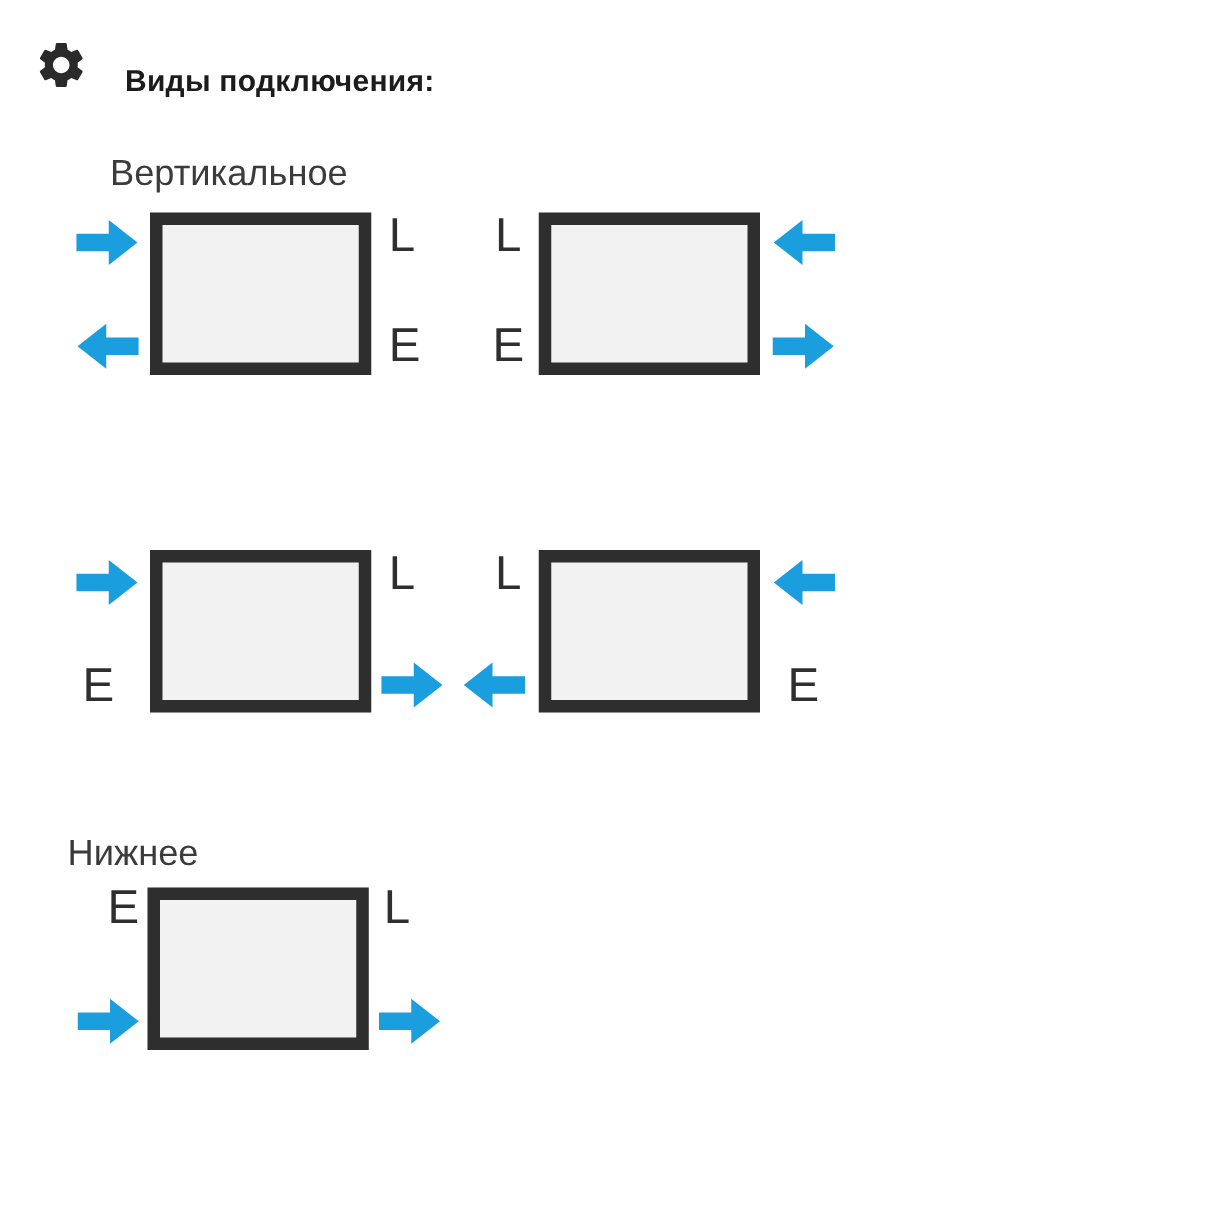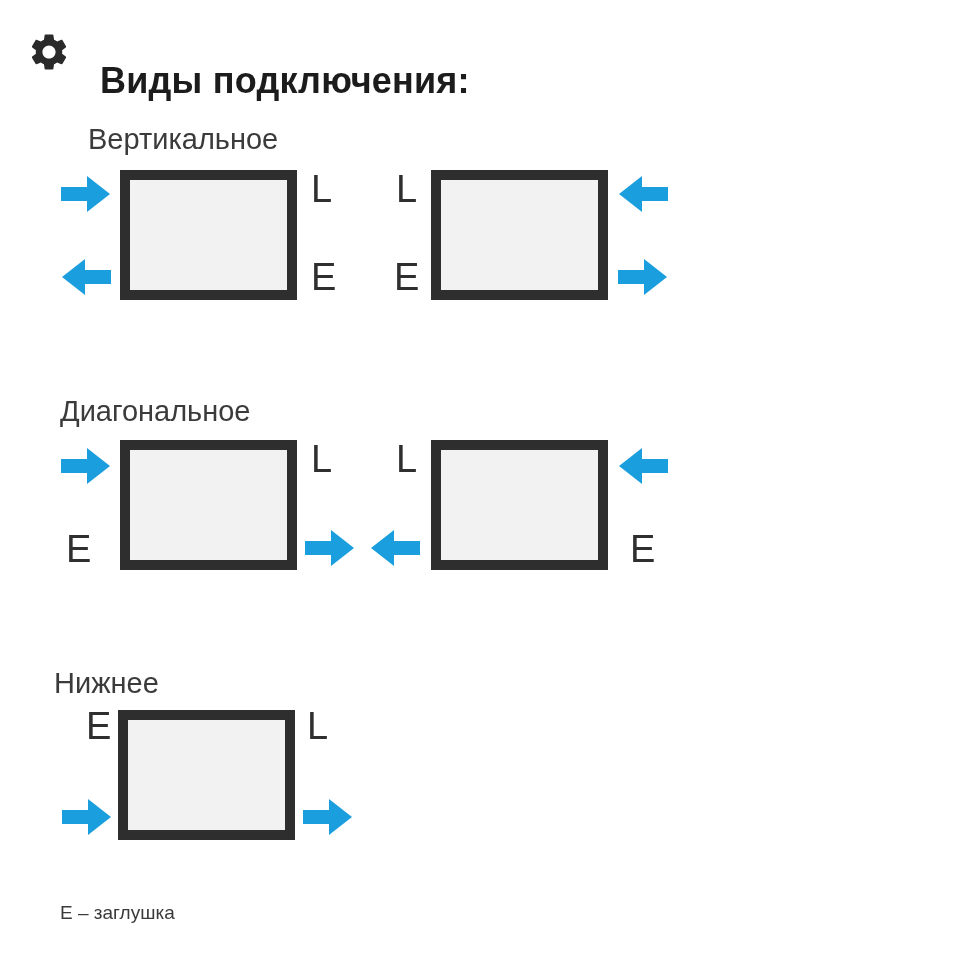--- a/index.html
+++ b/index.html
@@ -10,21 +10,21 @@
     background: #ffffff;
     font-family: "Liberation Sans", sans-serif;
     overflow: hidden;
   }
 
   
   .hdr-icon { position: absolute; left: 27px; top: 30px; width: 44px; height: 44px; }
   .hdr-icon svg { width: 100%; height: 100%; display: block; }
   .hdr-title {
     position: absolute; left: 100px; top: 36px;
-    font-size: 36px; font-weight: 700; color: #1c1c1c; letter-spacing: 0.2px;
+    font-size: 24px; font-weight: 700; color: #1c1c1c; letter-spacing: 0.2px;
     white-space: nowrap;
   }
 
   
   .sec-title { position: absolute; font-size: 29px; font-weight: 400; color: #3b3b3b; white-space: nowrap; }
   #t1 { left: 60px; top: 123px; margin-left: 28px; }
   #t2 { left: 60px; top: 395px; }
   #t3 { left: 54px; top: 667px; }
 
   
@@ -109,21 +109,20 @@
     <svg viewBox="0 0 50 38">
         <polygon fill="#1A9EDE" points="0,12 26,12 26,1 49,19 26,37 26,26 0,26"></polygon>
       </svg>
   </span>
   <span class="arrow" id="a4">
     <svg viewBox="0 0 50 38">
         <polygon fill="#1A9EDE" points="0,12 26,12 26,1 49,19 26,37 26,26 0,26"></polygon>
       </svg>
   </span>
 
-  <div class="sec-title" id="t2">Диагональное</div>
   <div class="box" id="b3"></div>
   <div class="box" id="b4"></div>
   <span class="port" id="p5">L</span>
   <span class="port" id="p6">E</span>
   <span class="port" id="p7">L</span>
   <span class="port" id="p8">E</span>
   <span class="arrow" id="a5">
     <svg viewBox="0 0 50 38">
         <polygon fill="#1A9EDE" points="0,12 26,12 26,1 49,19 26,37 26,26 0,26"></polygon>
       </svg>
@@ -153,16 +152,15 @@
         <polygon fill="#1A9EDE" points="0,12 26,12 26,1 49,19 26,37 26,26 0,26"></polygon>
       </svg>
   </span>
   <span class="arrow" id="a10">
     <svg viewBox="0 0 50 38">
         <polygon fill="#1A9EDE" points="0,12 26,12 26,1 49,19 26,37 26,26 0,26"></polygon>
       </svg>
   </span>
 
   <div class="legend">
-    <div>E – заглушка</div>
   </div>
 
 </div>
 
 </body></html>

